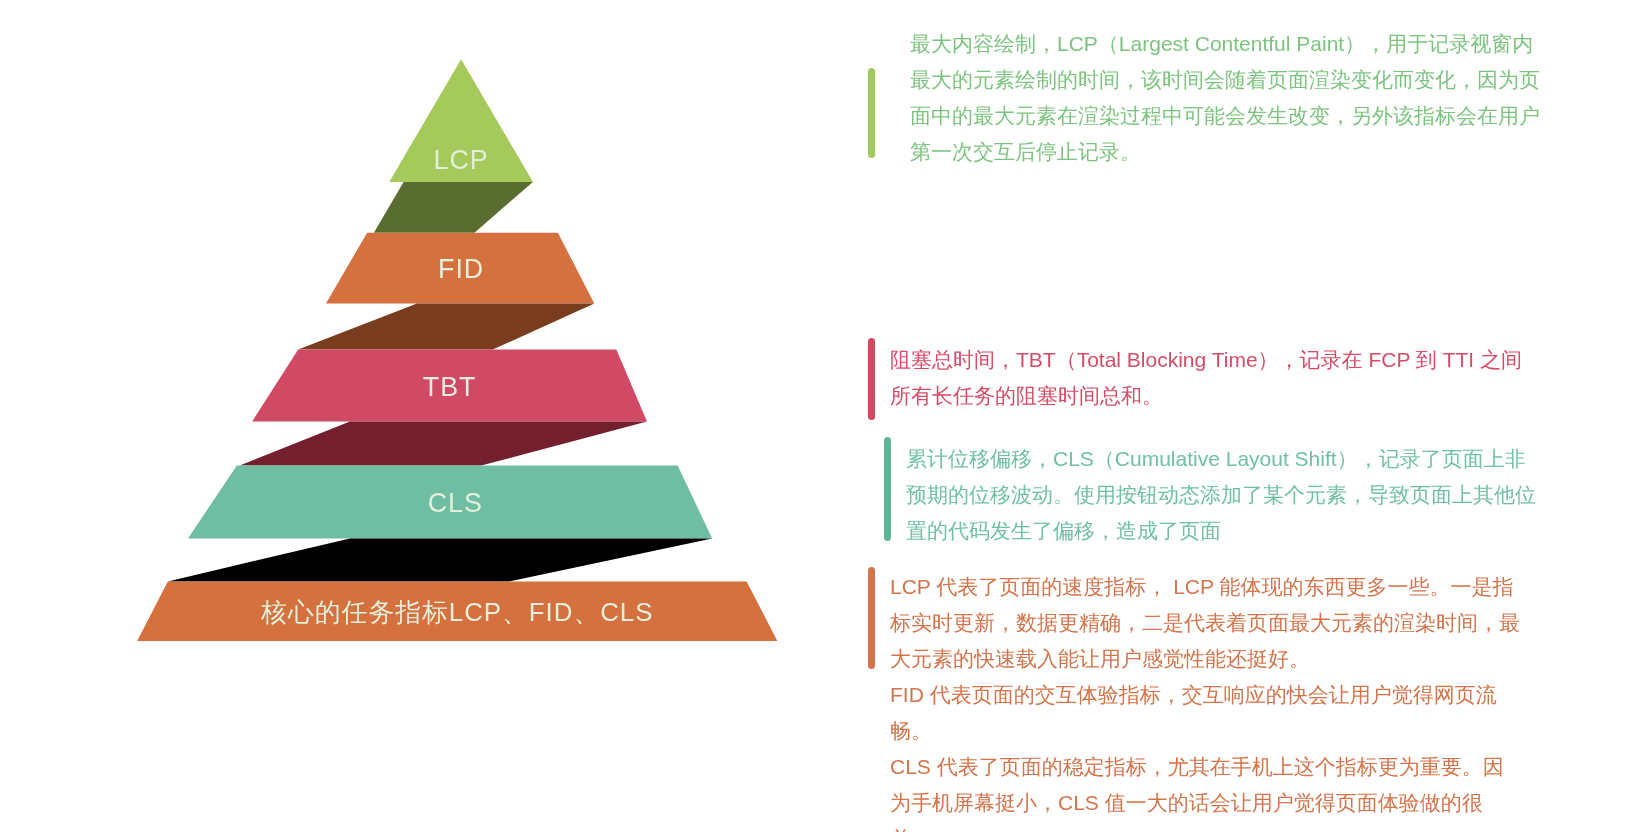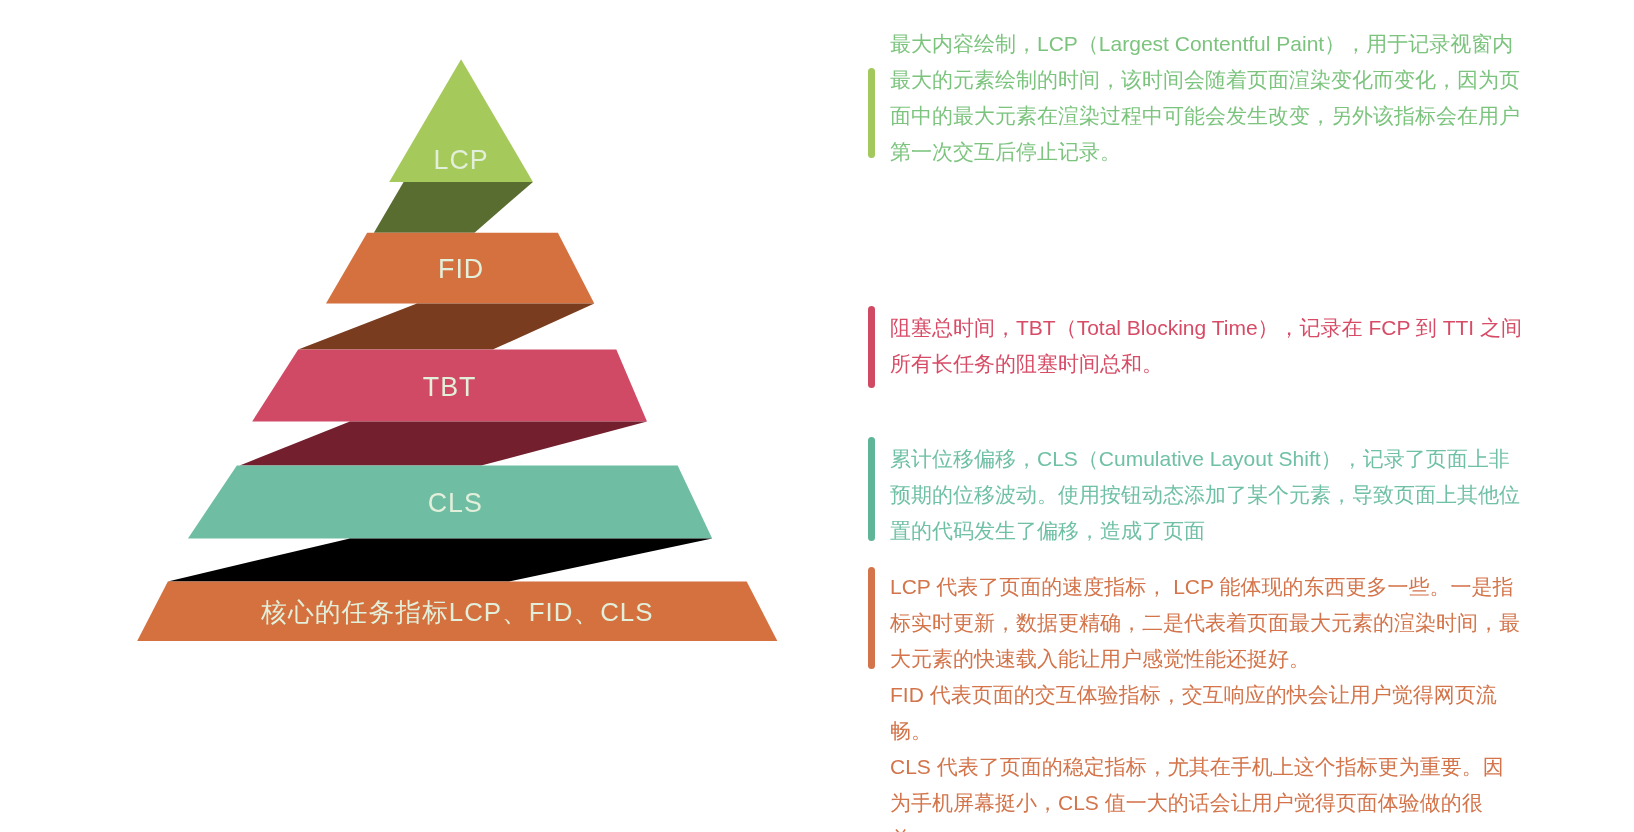--- a/index.html
+++ b/index.html
@@ -30,24 +30,24 @@
     width:7px;
     border-radius:4px;
   }
   .note p{
     margin:0 0 0 22px;
     width:634px;
     font-size:21px;
     line-height:36px;
     white-space:pre-wrap;
   }
-  .note-1{top:26px;}  .note-1 .bar{top:42px;height:90px;}
+  .note-1{top:26px;padding-left:20px;}  .note-1 .bar{top:42px;height:90px;}
   .note-2{top:213px;} .note-2 .bar{top:-4px;height:84px;}
-  .note-3{top:310px;} .note-3 .bar{top:-4px;height:82px;}
-  .note-4{top:441px;} .note-4 .bar{top:-4px;height:104px;}
+  .note-3{top:342px;} .note-3 .bar{top:-4px;height:82px;}
+  .note-4{top:441px;margin-left:16px;} .note-4 .bar{top:-4px;height:104px;}
   .note-5{top:569px;} .note-5 .bar{top:-2px;height:102px;}
 </style>
 </head>
 <body>
 
 <div class="stage">
 
   <svg class="pyramid-svg" viewBox="0 0 720 630">
 
     <polygon points="382,22 457,150 307,150" fill="#a6c95b"></polygon>

